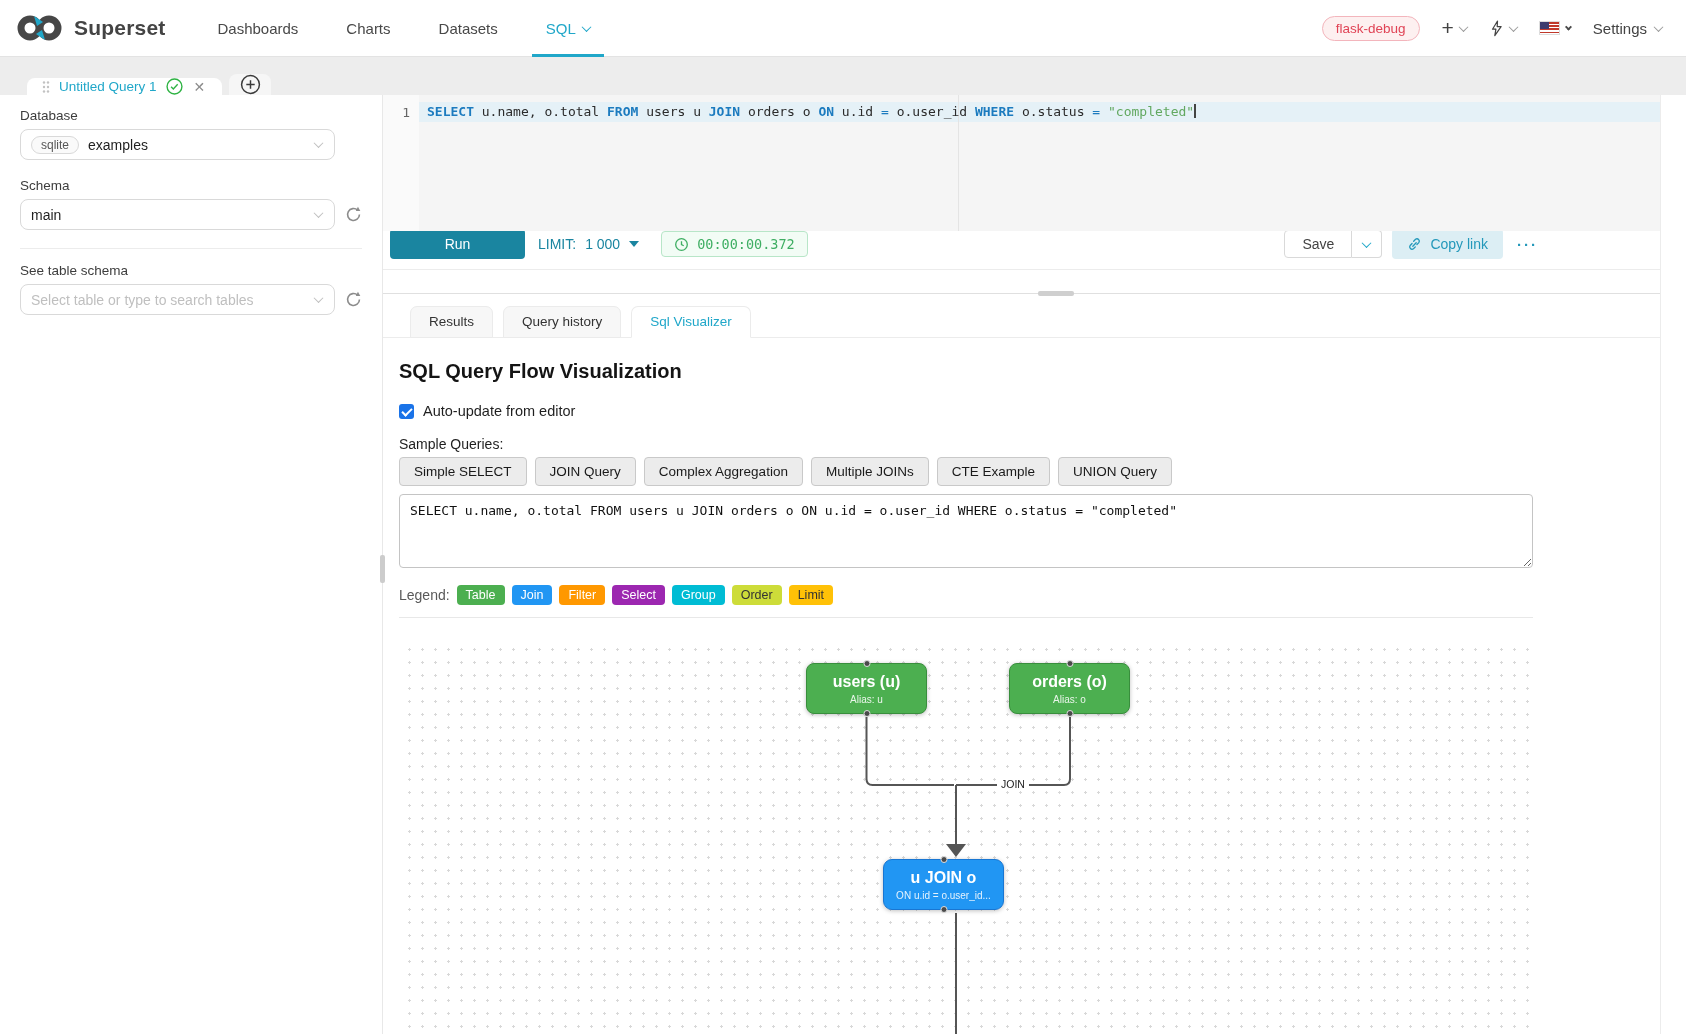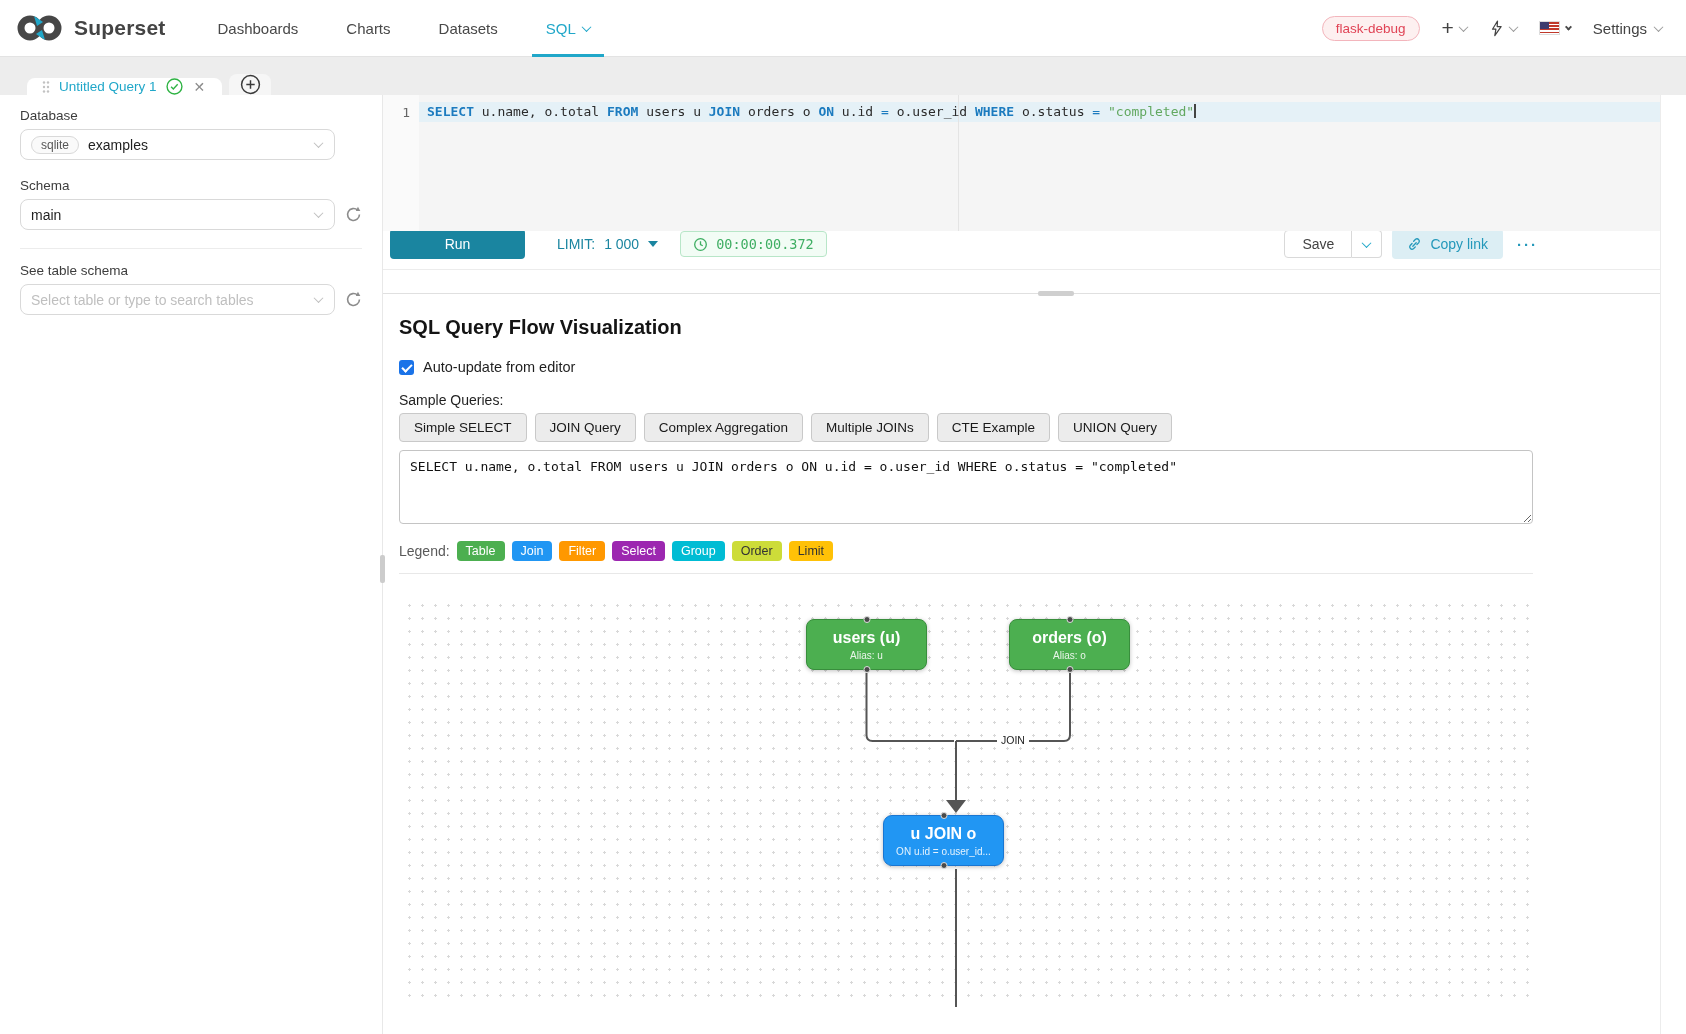--- a/index.html
+++ b/index.html
@@ -68,21 +68,21 @@
   .code-line { position:absolute; left:44px; top:7px; height:20px; line-height:20px; white-space:pre; color:#2b2b2b; }
   .tk-k { color:#1c7bbf; font-weight:bold; }
   .tk-o { color:#1c7bbf; }
   .tk-s { color:#62a860; }
   .cursor { display:inline-block; width:2px; height:14px; background:#444; vertical-align:-2px; }
   
   .toolbar { height:39px; display:flex; align-items:center; padding:0 0 12px 7px;
     border-bottom:1px solid #ececec; background:#fff; }
   .run-btn { width:135px; height:30px; background:#1a85a0; color:#fff; border:none; border-radius:4px;
     font-size:14px; font-family:inherit; cursor:pointer; }
-  .limit { margin-left:32px; display:flex; align-items:center; gap:9px; color:#1a85a0;
+  .limit { margin-left:13px; display:flex; align-items:center; gap:9px; color:#1a85a0;
     font-size:14px; cursor:pointer; }
   .caret-down { width:0; height:0; border-left:5px solid transparent; border-right:5px solid transparent;
     border-top:6px solid #1a85a0; }
   .timer { margin-left:22px; display:flex; align-items:center; gap:8px; border:1px solid #b8e6c8;
     background:#f2fcf5; border-radius:4px; padding:4px 12px;
     font-family:"DejaVu Sans Mono", monospace; font-size:13.5px; color:#3fae63; }
   .tb-right { margin-left:auto; margin-right:118px; display:flex; align-items:center; gap:10px; }
   .save-group { display:flex; }
   .save-main { padding:5px 17px; border:1px solid #d9d9d9; border-radius:4px 0 0 4px; background:#fff;
     font-size:14px; color:#434343; font-family:inherit; cursor:pointer; }
@@ -293,20 +293,25 @@
           <span>Copy link</span>
         </button>
         <span class="more-dots">···</span>
       </div>
     </div>
 
     <div class="split">
       <div class="h-drag"></div>
     </div>
 
+    <div class="rtabs" id="rtabs">
+        <div class="rtab">Results</div>
+        <div class="rtab">Query history</div>
+        <div class="rtab active">Sql Visualizer</div>
+      </div>
 
     <div class="panel">
       <h1>SQL Query Flow Visualization</h1>
       <label class="auto-row">
         <span class="checkbox"></span>
         <span>Auto-update from editor</span>
       </label>
       <div class="sample-label">Sample Queries:</div>
       <div class="sample-row" id="sample-row">
           <button class="sample-btn">Simple SELECT</button>

